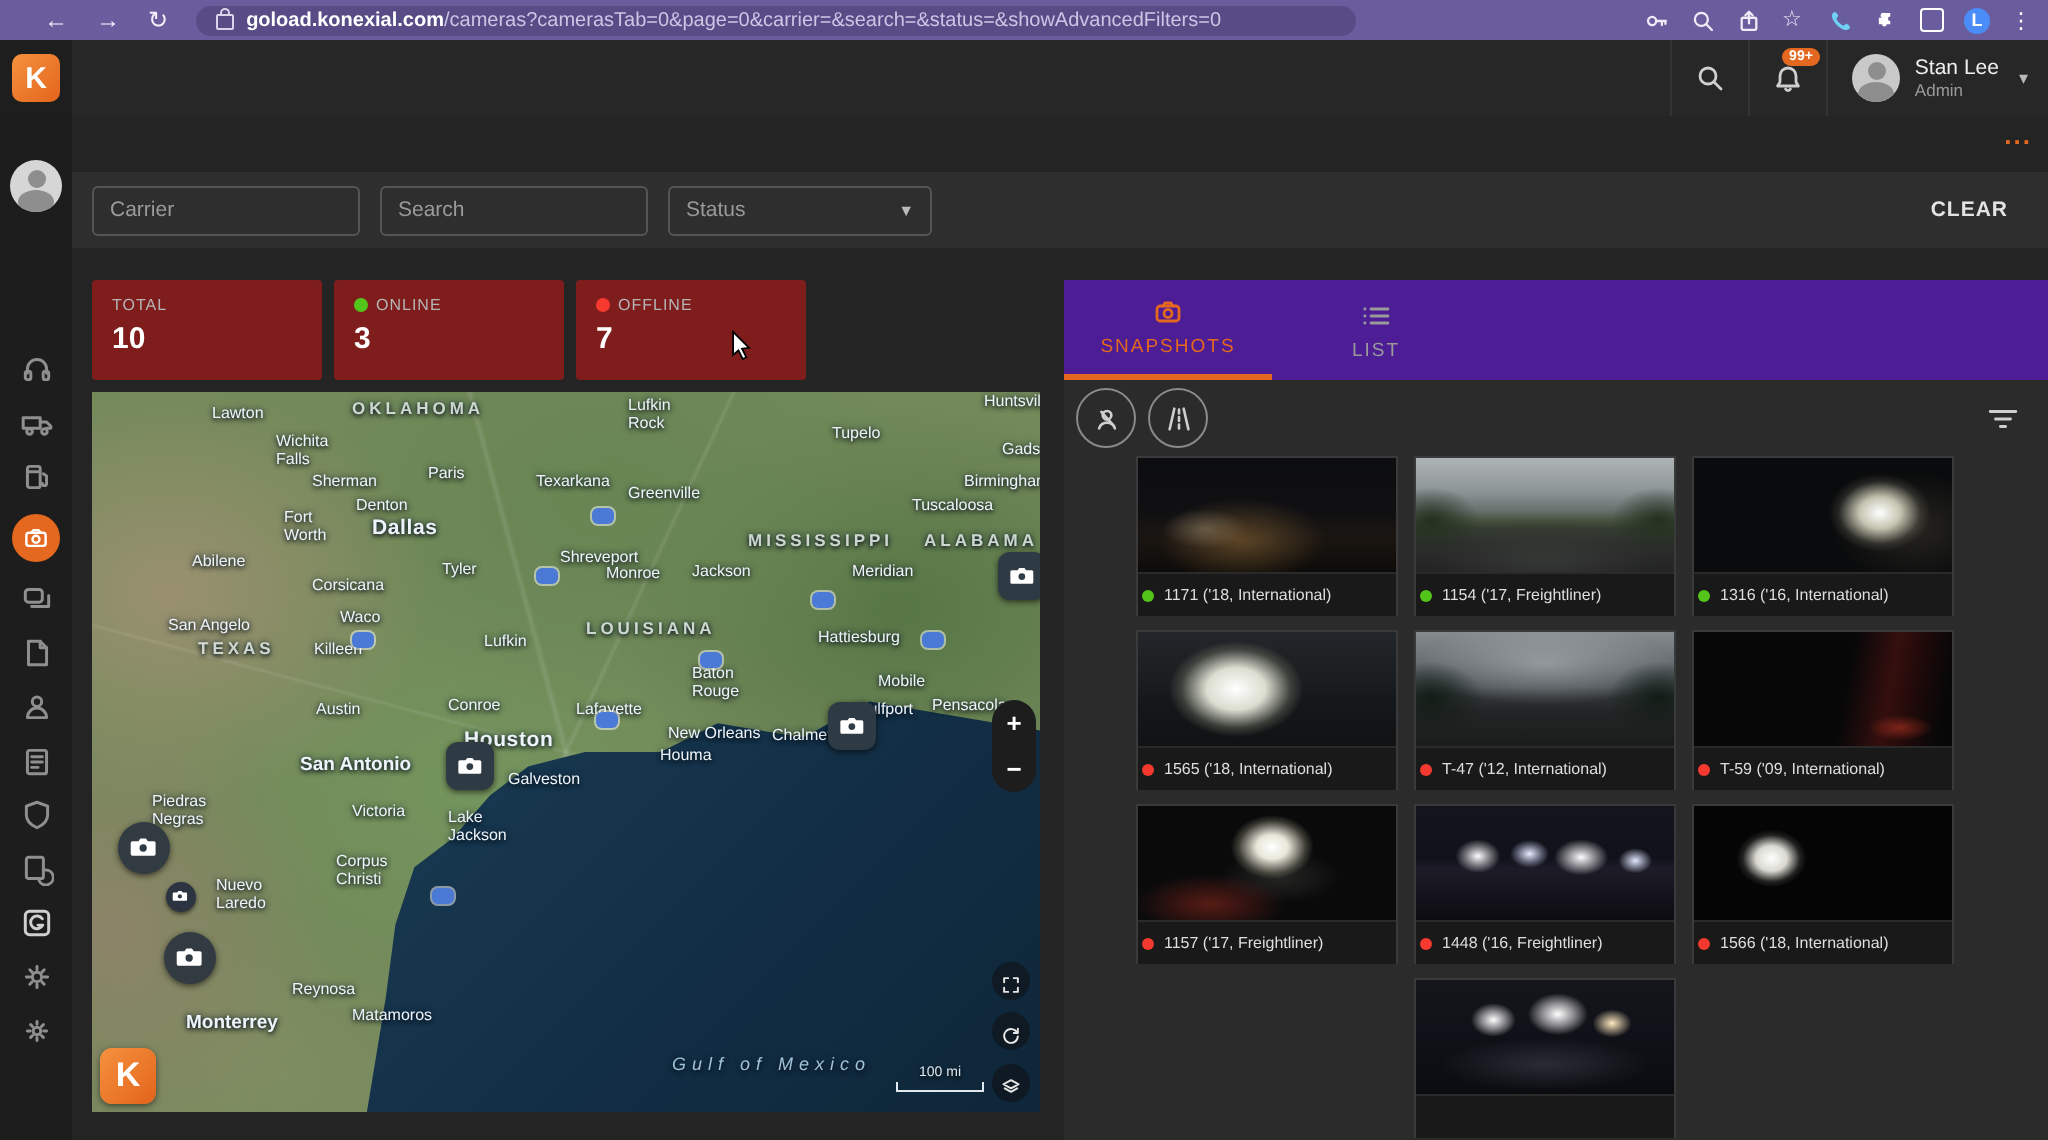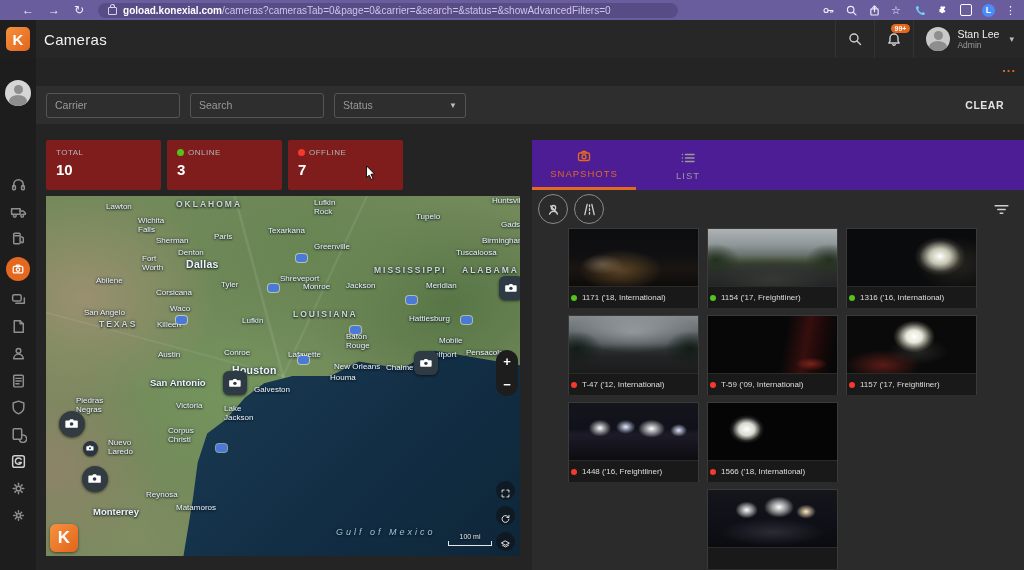--- a/index.html
+++ b/index.html
@@ -178,21 +178,20 @@
       <span class="tabsq"></span>
       <span class="prof">L</span>
       <span class="vdots">⋮</span>
     </div>
   </div>
 
   <div class="appbar"></div>
   <div class="logo-col">
     <div class="klogo">K</div>
   </div>
-  <div class="app-title" style="top:20px;">Cameras</div>
   <div class="appbar-right" style="top:20px;">
     <div class="hibtn">
         <span class="i" id="ic-hsearch"><svg viewBox="0 0 16 16" width="100%" height="100%" fill="none" stroke="currentColor" stroke-width="1.4" stroke-linecap="round" stroke-linejoin="round">
             <circle cx="7" cy="7" r="4"></circle>
             <path d="M10 10l3.5 3.5"></path>
           </svg></span>
       </div>
     <div class="hibtn bellwrap">
       <span class="i" id="ic-bell"><svg viewBox="0 0 16 16" width="100%" height="100%" fill="none" stroke="currentColor" stroke-width="1.4" stroke-linecap="round" stroke-linejoin="round">
             <path d="M8 3a4 4 0 0 1 4 4v3l1.2 2H2.8L4 10V7a4 4 0 0 1 4-4z"></path>
@@ -348,21 +347,21 @@
         <span class="map-label" style="left: 60px; top: 6px;">Lawton</span>
         <span class="map-label" style="left: 268px; top: 2px;">Lufkin
 Rock</span>
         <span class="map-label" style="left: 446px; top: 0px;">Huntsville</span>
         <span class="map-label" style="left: 370px; top: 16px;">Tupelo</span>
         <span class="map-label" style="left: 92px; top: 20px;">Wichita
 Falls</span>
         <span class="map-label" style="left: 455px; top: 24px;">Gadsden</span>
         <span class="map-label" style="left: 110px; top: 40px;">Sherman</span>
         <span class="map-label" style="left: 168px; top: 36px;">Paris</span>
-        <span class="map-label" style="left: 222px; top: 30px;">Texarkana</span>
+        <span class="map-label" style="left: 222px; top: 40px;">Texarkana</span>
         <span class="map-label" style="left: 268px; top: 46px;">Greenville</span>
         <span class="map-label" style="left: 436px; top: 40px;">Birmingham</span>
         <span class="map-label" style="left: 410px; top: 52px;">Tuscaloosa</span>
         <span class="map-label" style="left: 132px; top: 52px;">Denton</span>
         <span class="map-label" style="left: 96px; top: 58px;">Fort
 Worth</span>
         <span class="map-label lg" style="left: 140px; top: 64px;">Dallas</span>
         <span class="map-label" style="left: 50px; top: 80px;">Abilene</span>
         <span class="map-label" style="left: 175px; top: 84px;">Tyler</span>
         <span class="map-label" style="left: 234px; top: 78px;">Shreveport</span>
@@ -525,20 +524,27 @@
           </div>
         </div>
         <div class="cam">
           <div class="img scene-dark-glare"></div>
           <div class="cap">
             <span class="dot" style="background:#52c41a"></span>
             <span class="txt">1316 ('16, International)</span>
           </div>
         </div>
         <div class="cam">
+          <div class="img scene-garage-glare"></div>
+          <div class="cap">
+            <span class="dot" style="background:#f5392e"></span>
+            <span class="txt">1565 ('18, International)</span>
+          </div>
+        </div>
+        <div class="cam">
           <div class="img scene-storm-road"></div>
           <div class="cap">
             <span class="dot" style="background:#f5392e"></span>
             <span class="txt">T-47 ('12, International)</span>
           </div>
         </div>
         <div class="cam">
           <div class="img scene-dark-red-streak"></div>
           <div class="cap">
             <span class="dot" style="background:#f5392e"></span>

